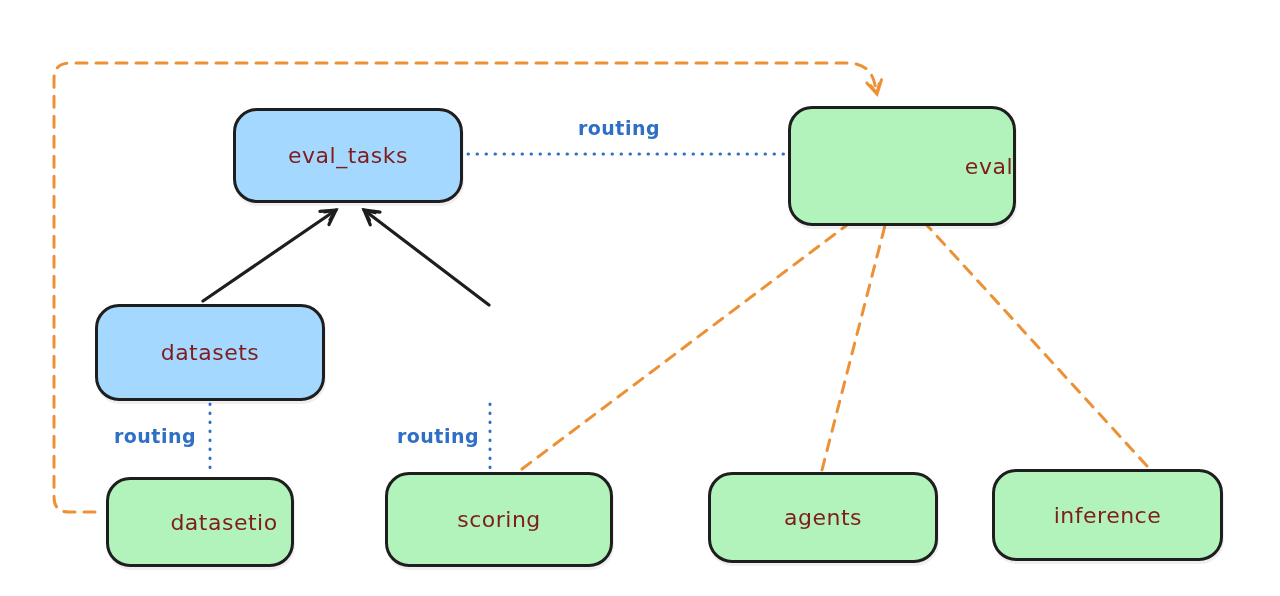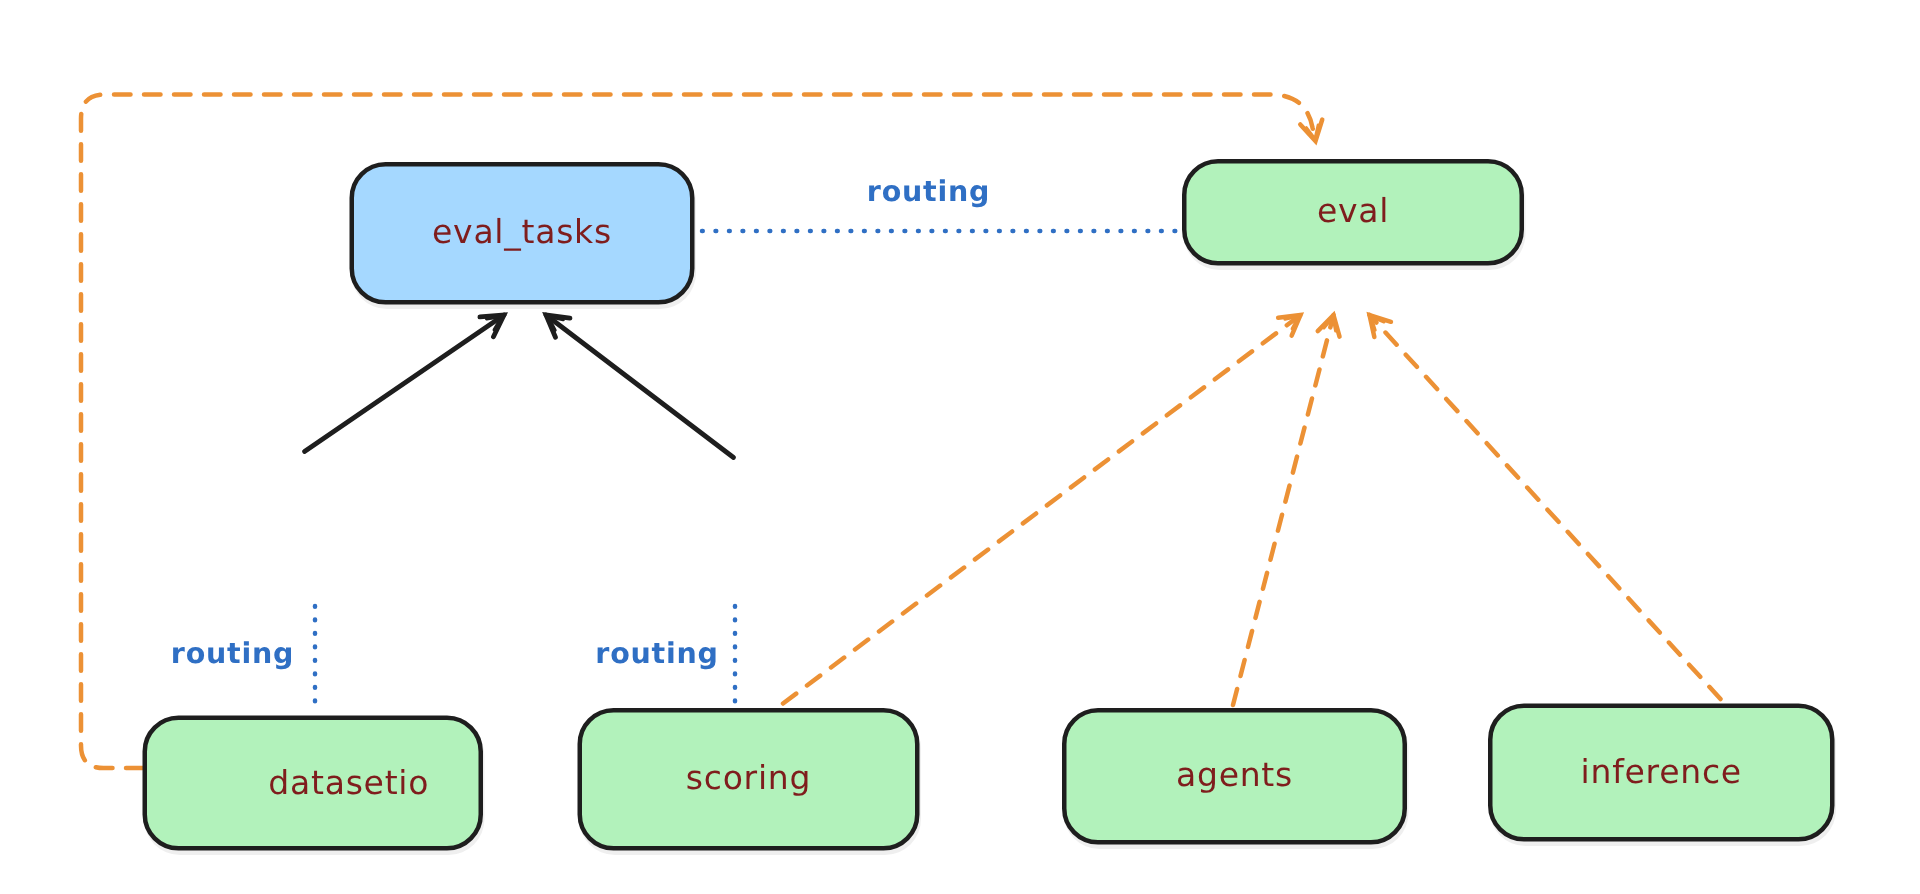--- a/index.html
+++ b/index.html
@@ -64,27 +64,30 @@
     <path class="orange-dashed" d="M 95,512 L 69,512 Q 54,512 54,497 L 54,79 Q 54,63 70,63 L 849,63 Q 871,64 875,85 L 877,94" marker-end="url(#arrow-orange)"></path>
     <path class="orange-dashed" d="M 522,469 L 867,210" marker-end="url(#arrow-orange)"></path>
     <path class="orange-dashed" d="M 822,470 L 889,210" marker-end="url(#arrow-orange)"></path>
     <path class="orange-dashed" d="M 1147,466 L 913,210" marker-end="url(#arrow-orange)"></path>
   </svg>
 
   <div class="node fill-blue" style="left:233px; top:108px; width:230px; height:95px;">
     <span class="label">eval_tasks</span>
   </div>
 
-  <div class="node fill-green" style="left:788px; top:106px; width:228px; height:71px;">
+  <div class="node fill-green" style="left:788px; top:106px; width:228px; height:120px;justify-content:flex-end;">
     <span class="label">eval</span>
   </div>
 
+  <div class="node fill-blue" style="left:95px; top:304px; width:230px; height:97px;">
+    <span class="label">datasets</span>
+  </div>
 
 
-  <div class="node fill-green" style="left:95px; top:477px; width:227px; height:90px;padding-left:48px;">
+  <div class="node fill-green" style="left:106px; top:477px; width:188px; height:90px;padding-left:48px;">
     <span class="label">datasetio</span>
   </div>
 
   <div class="node fill-green" style="left:385px; top:472px; width:228px; height:95px;">
     <span class="label">scoring</span>
   </div>
 
   <div class="node fill-green" style="left:708px; top:472px; width:230px; height:91px;">
     <span class="label">agents</span>
   </div>

